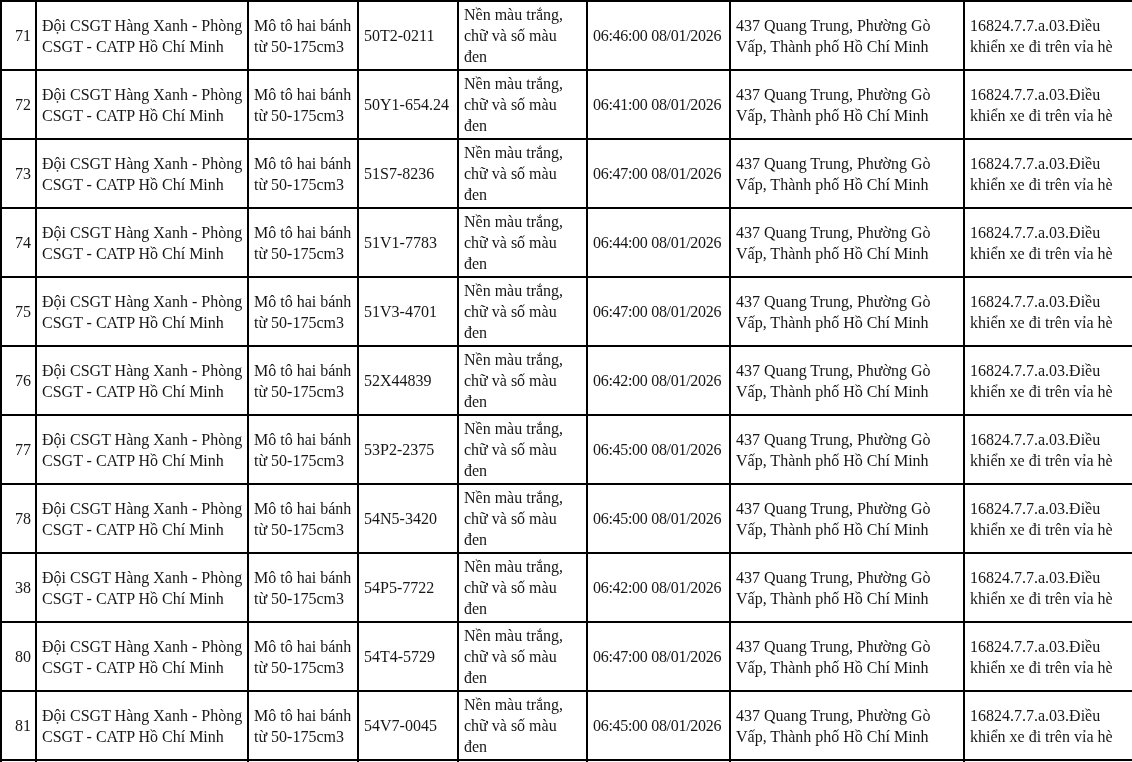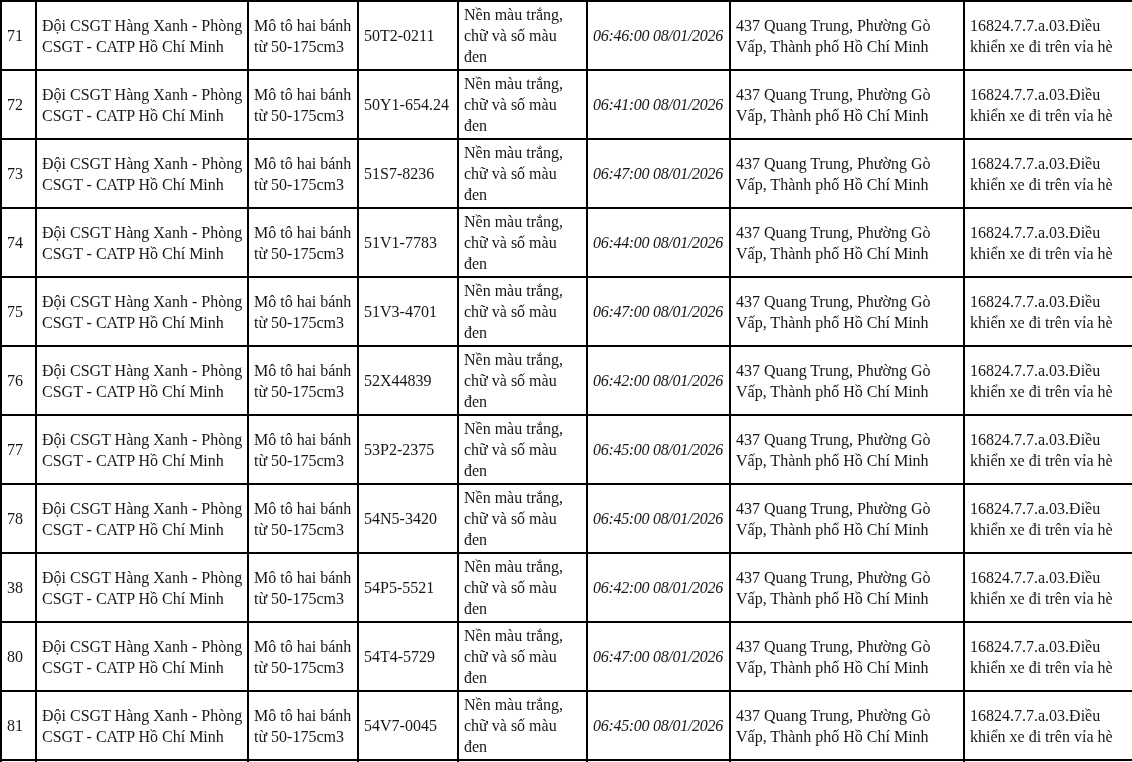--- a/index.html
+++ b/index.html
@@ -26,29 +26,28 @@
     border: 2px solid #000;
     vertical-align: middle;
     padding: 2px 4px 2px 5px;
     font-size: 16px;
     line-height: 21px;
     overflow: hidden;
   }
   table.viol tr { height: 54.6px; }
   table.viol tr:first-child { height: 48px; }
 
-  td.c-stt   { text-align: left; padding-left: 1px; padding-right: 1px; }
+  td.c-stt   { text-align: right; padding-left: 1px; padding-right: 1px; }
   td.c-plate { white-space: nowrap; }
   td.c-time  {
     white-space: nowrap;
     font-size: 15px;
     letter-spacing: -0.3px;
     padding-left: 3px;
     padding-right: 1px;
-    font-style: italic;
   }
   td.c-violation { border-right: none; }
 
   col.w-stt      { width: 35px; }
   col.w-unit     { width: 212px; }
   col.w-vehicle  { width: 110px; }
   col.w-plate    { width: 100px; }
   col.w-style    { width: 129px; }
   col.w-time     { width: 143px; }
   col.w-address  { width: 234px; }
@@ -146,21 +145,21 @@
         <td class="c-plate">54N5-3420</td>
         <td class="c-plate_style">Nền màu trắng, chữ và số màu đen</td>
         <td class="c-time">06:45:00 08/01/2026</td>
         <td class="c-address">437 Quang Trung, Phường Gò Vấp, Thành phố Hồ Chí Minh</td>
         <td class="c-violation">16824.7.7.a.03.Điều khiển xe đi trên vỉa hè</td>
       </tr>
       <tr>
         <td class="c-stt">38</td>
         <td class="c-unit">Đội CSGT Hàng Xanh - Phòng CSGT - CATP Hồ Chí Minh</td>
         <td class="c-vehicle">Mô tô hai bánh từ 50-175cm3</td>
-        <td class="c-plate">54P5-5521</td>
+        <td class="c-plate">54P5-7722</td>
         <td class="c-plate_style">Nền màu trắng, chữ và số màu đen</td>
         <td class="c-time">06:42:00 08/01/2026</td>
         <td class="c-address">437 Quang Trung, Phường Gò Vấp, Thành phố Hồ Chí Minh</td>
         <td class="c-violation">16824.7.7.a.03.Điều khiển xe đi trên vỉa hè</td>
       </tr>
       <tr>
         <td class="c-stt">80</td>
         <td class="c-unit">Đội CSGT Hàng Xanh - Phòng CSGT - CATP Hồ Chí Minh</td>
         <td class="c-vehicle">Mô tô hai bánh từ 50-175cm3</td>
         <td class="c-plate">54T4-5729</td>

